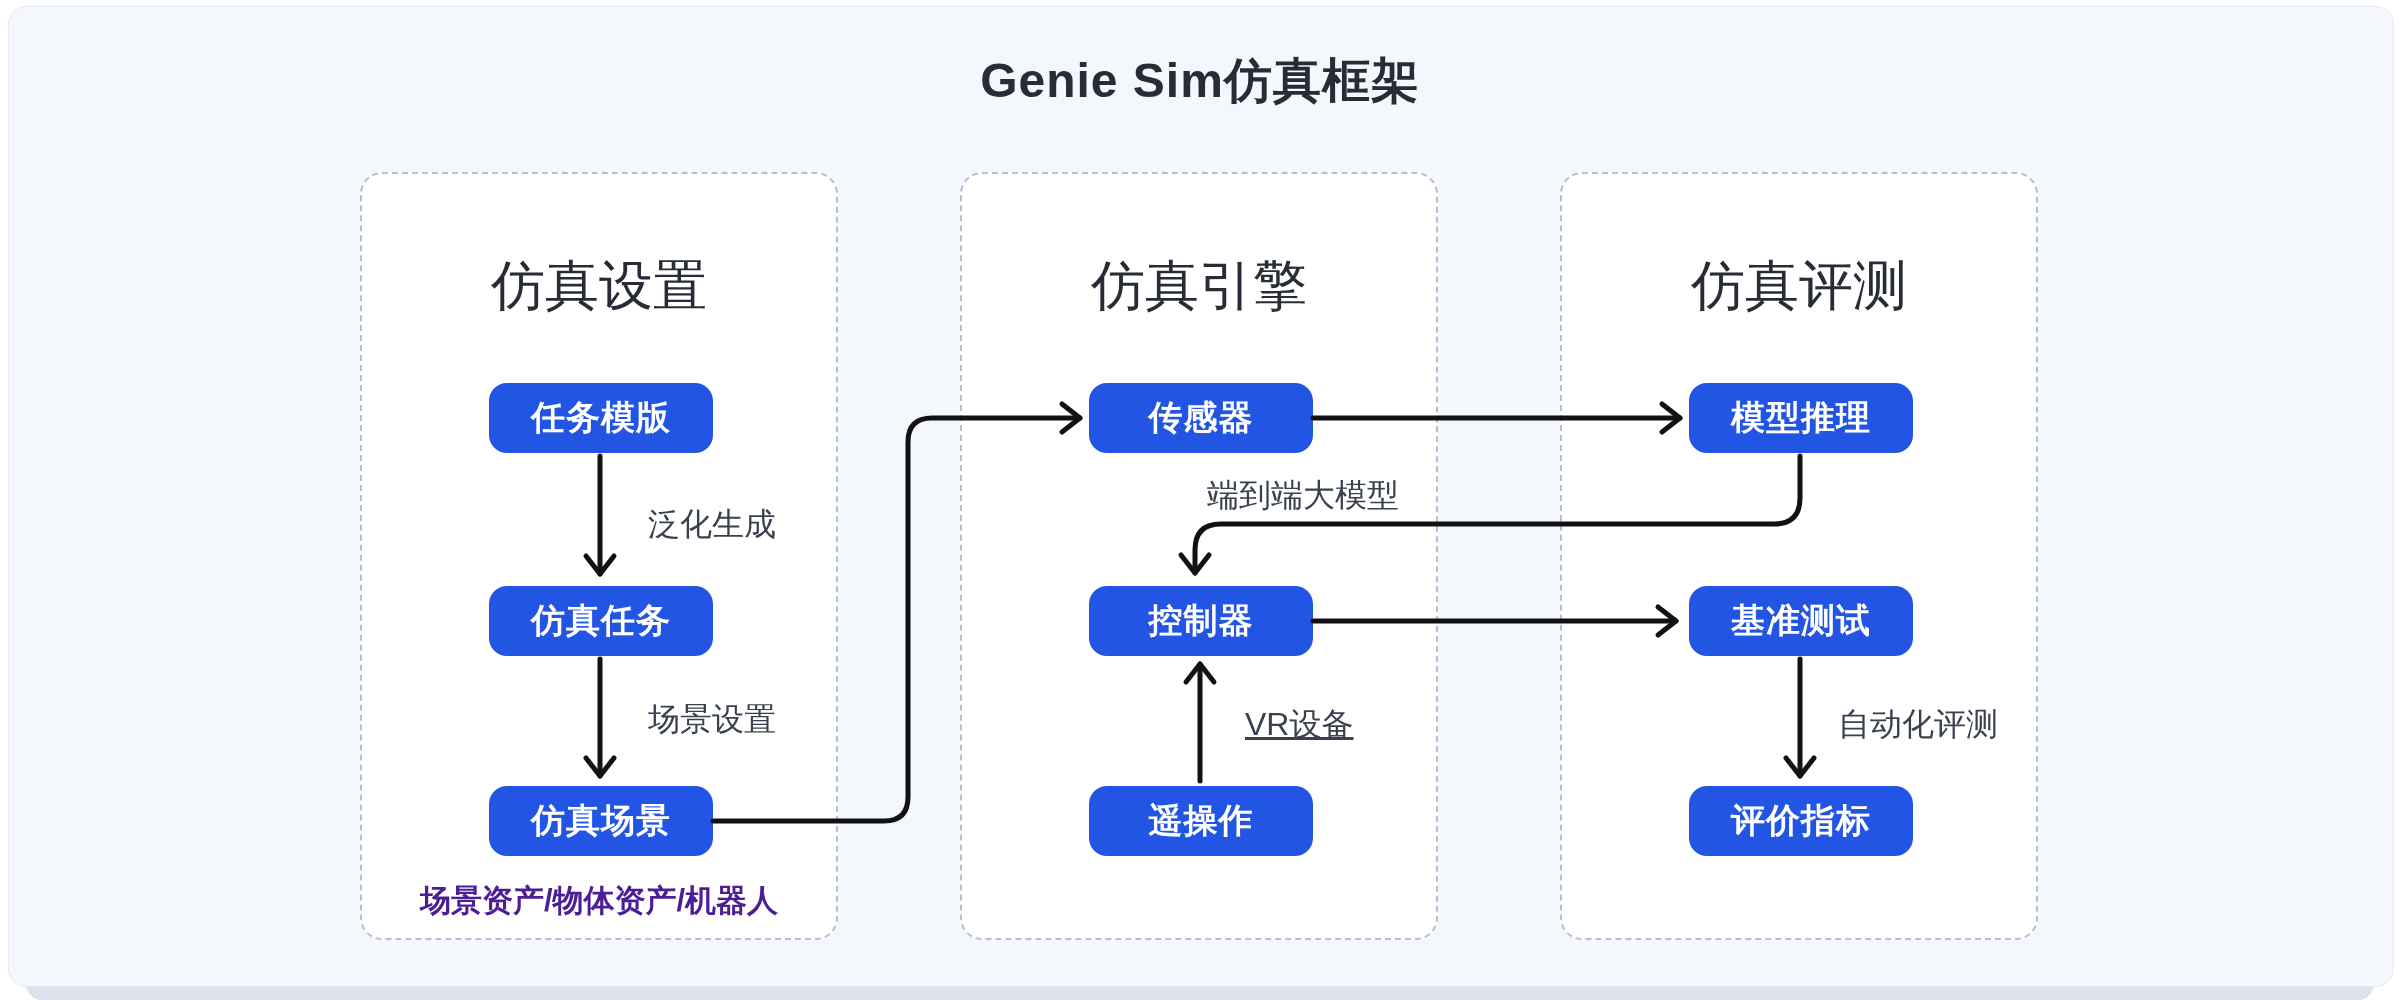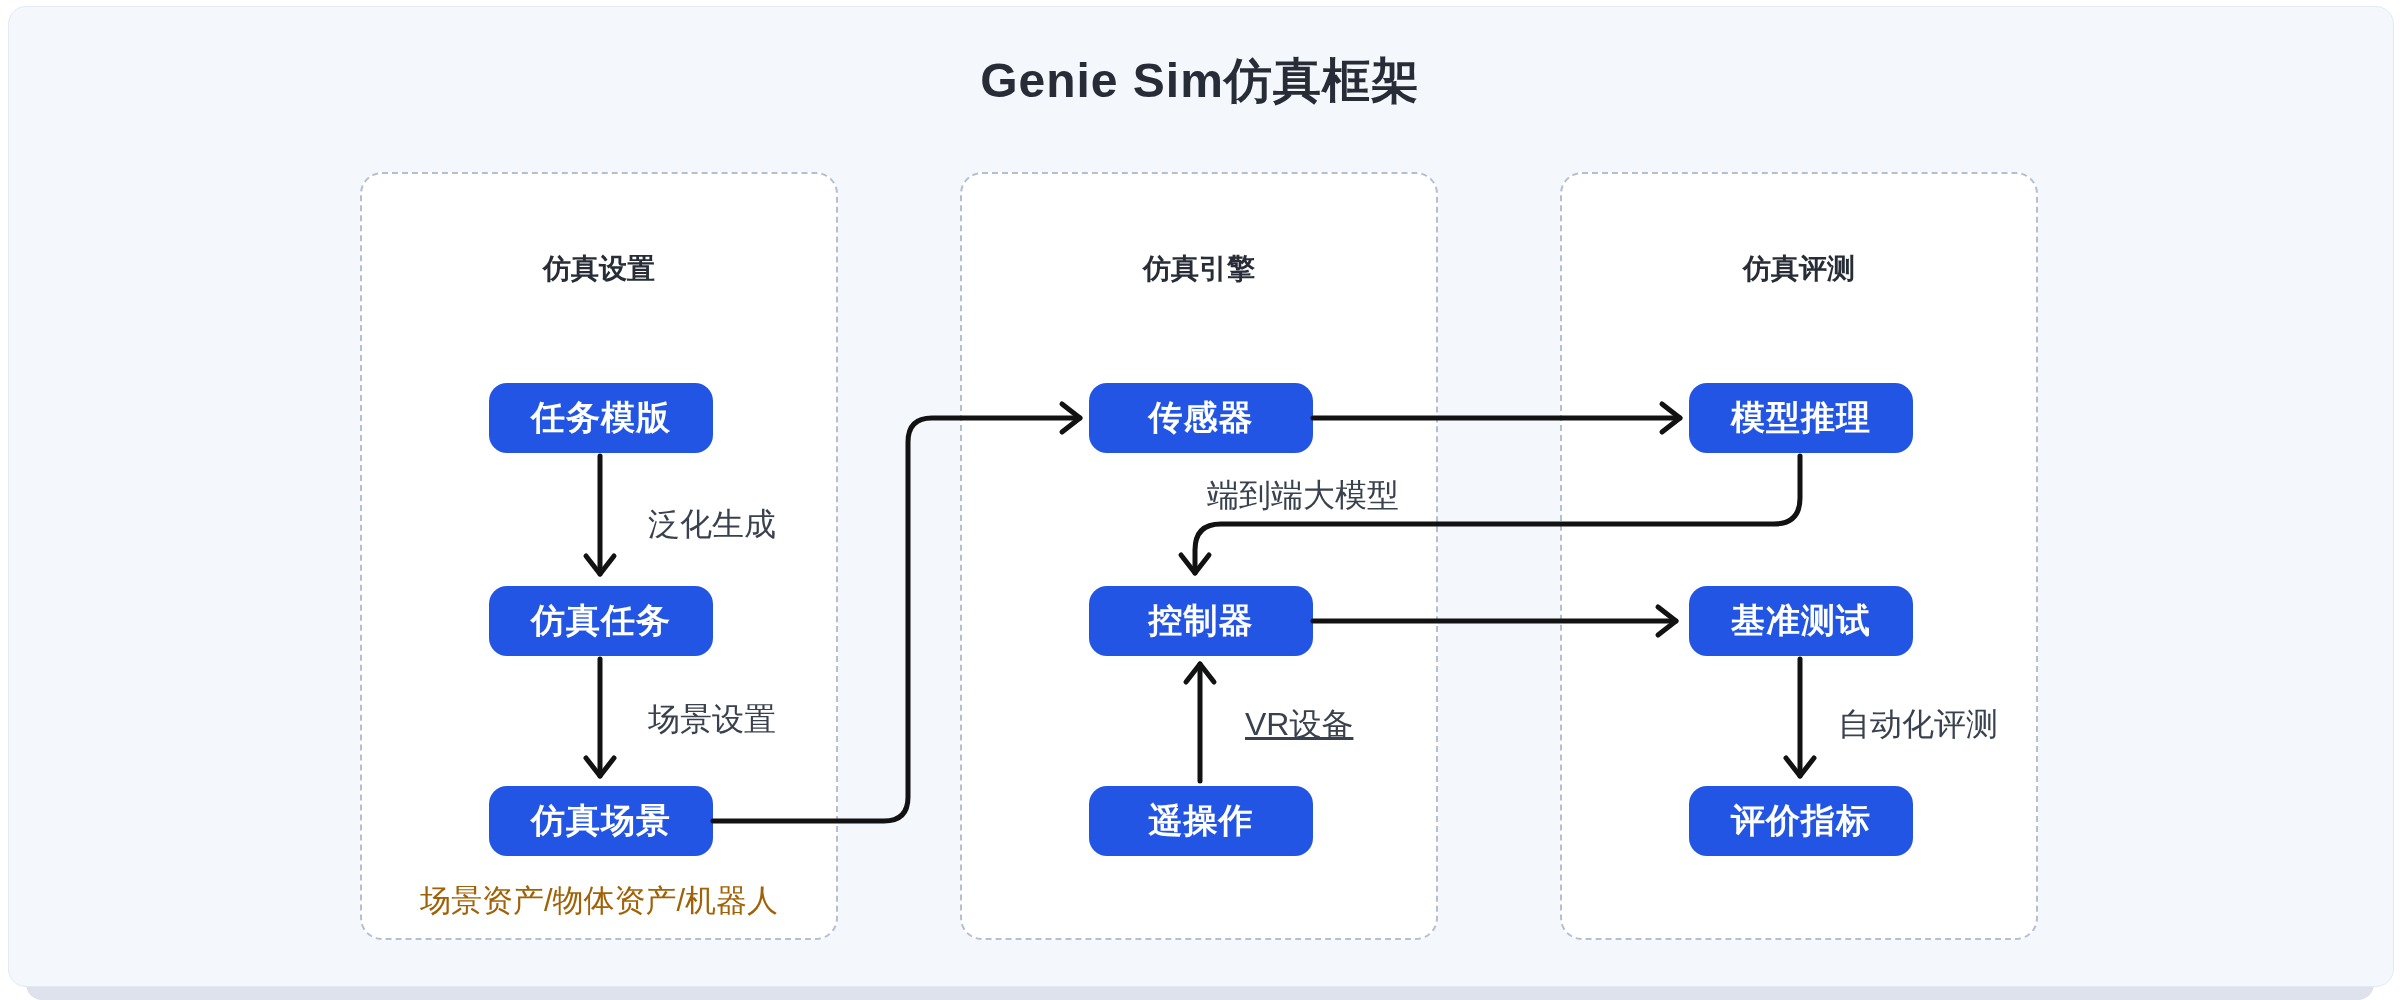--- a/index.html
+++ b/index.html
@@ -56,22 +56,22 @@
     border: 2px dashed #b6bfcf;
     border-radius: 22px;
     box-sizing: border-box;
   }
   .panel-title {
     position: absolute;
     left: 0;
     top: 76px;
     width: 100%;
     text-align: center;
-    font-size: 28px;
-    font-weight: 700;
+    font-size: 54px;
+    font-weight: 400;
     color: #272c36;
   }
   .node {
     position: absolute;
     left: 127px;
     width: 224px;
     height: 70px;
     background: #2355e5;
     border-radius: 18px;
     color: #ffffff;
@@ -85,22 +85,22 @@
   .node-top    { top: 209px; }
   .node-middle { top: 412px; }
   .node-bottom { top: 612px; }
   .footnote {
     position: absolute;
     left: 0;
     top: 706px;
     width: 100%;
     text-align: center;
     font-size: 31px;
-    font-weight: 400;
-    color: #a16207;
+    font-weight: 700;
+    color: #4c1d95;
   }
   .edge-label {
     position: absolute;
     font-size: 32px;
     font-weight: 400;
     color: #3a414e;
     white-space: nowrap;
   }
   #connector-layer {
     position: absolute;

